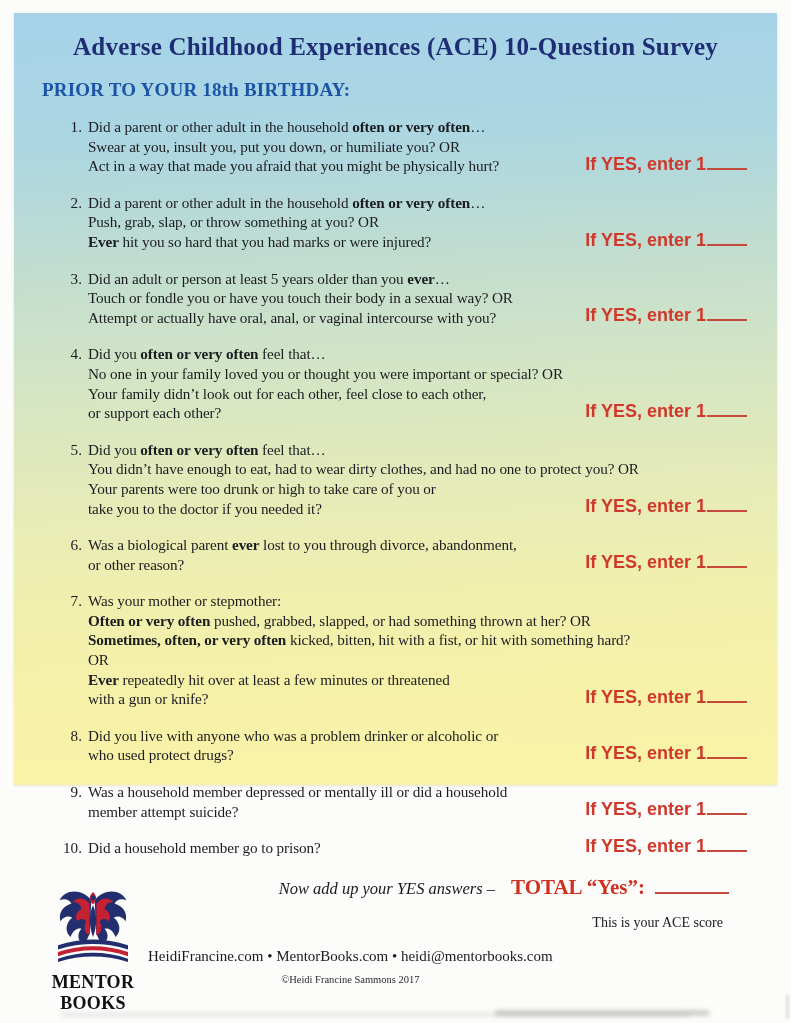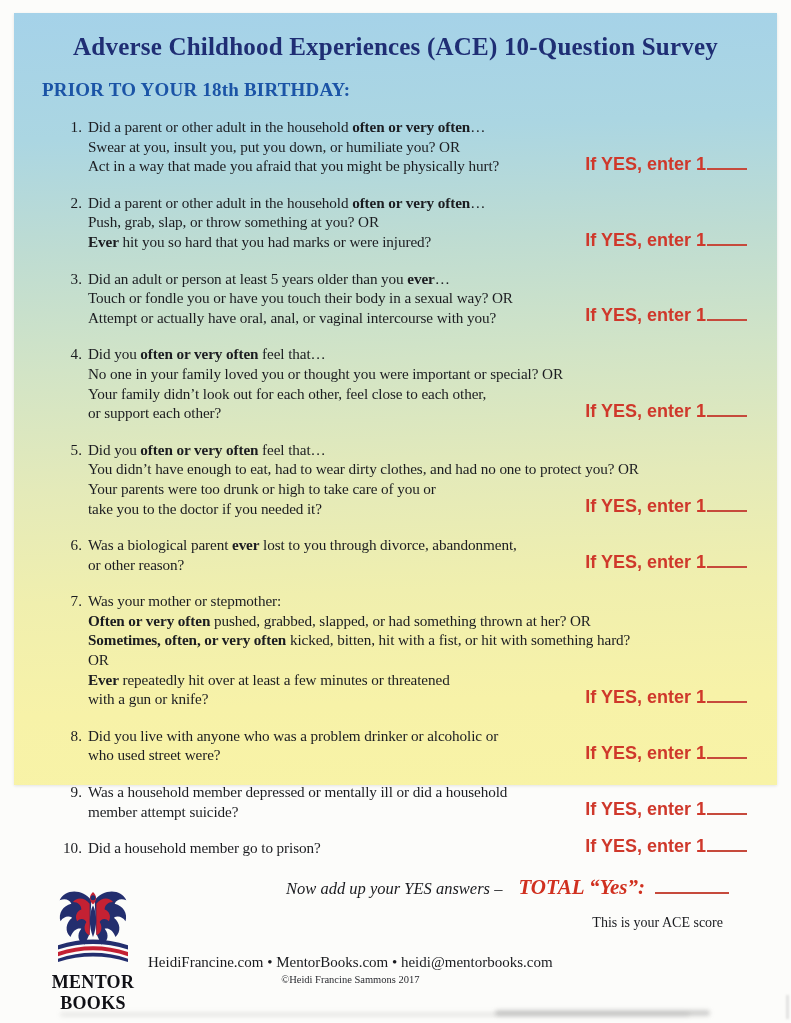--- a/index.html
+++ b/index.html
@@ -44,33 +44,33 @@
     font-weight:bold; font-size:18px;
   }
   .blank {
     display:inline-block; width:40px; height:11px;
     border-bottom:2px solid #c64a3c; margin-left:1px;
   }
   .bottom-block { position:relative; height:124px; margin-top:4px; }
   .total-row { position:absolute; top:0; right:22px; white-space:nowrap; }
   .total-prompt { font-style:italic; font-size:16.5px; color:#191a1e; }
   .total-label {
-    color:#d0301f; font-weight:bold; font-size:21px; margin-left:12px;font-style:italic;
+    color:#d0301f; font-weight:bold; font-size:21px; margin-left:12px;
   }
   .total-blank {
     display:inline-block; width:74px; height:13px;
     border-bottom:2.5px solid #c64a3c; margin-left:6px;
   }
   .score-note { position:absolute; top:40px; right:28px; font-size:14px; color:#191a1e; }
   .logo-block { position:absolute; left:-10px; top:12px; width:126px; text-align:center; }
   .logo-name { font-weight:bold; font-size:18px; letter-spacing:0.3px; color:#101015; margin-top:1px; }
   .logo-site { font-family:"Liberation Sans", sans-serif; font-weight:bold; font-size:15px; color:#15161a;margin-top:12px; }
   .footer-lines { position:absolute; left:108px; bottom:14px; }
   .footer-links { font-size:15px; color:#191a1e; }
-  .footer-copy { font-size:10.5px; color:#2a2b30; text-align:center; margin-top:3px; }
+  .footer-copy { font-size:10.5px; color:#2a2b30; text-align:center; margin-top:9px; }
   .smudge-a {
     position:absolute; left:60px; top:1012px; width:630px; height:5px;
     background:rgba(140,140,140,0.16); filter:blur(2px); border-radius:3px;
   }
   .smudge-b {
     position:absolute; left:495px; top:1010px; width:215px; height:6px;
     background:rgba(110,110,110,0.30); filter:blur(2px); border-radius:3px;
   }
   .smudge-c {
     position:absolute; right:2px; top:995px; width:3px; height:24px;
@@ -136,21 +136,21 @@
 </span><span class="b">Often or very often</span><span> pushed, grabbed, slapped, or had something thrown at her? OR
 </span><span class="b">Sometimes, often, or very often</span><span> kicked, bitten, hit with a fist, or hit with something hard?
 OR
 </span><span class="b">Ever</span><span> repeatedly hit over at least a few minutes or threatened
 with a gun or knife?</span></div>
           <div class="q-yes"><span>If YES, enter 1</span><span class="blank"></span></div>
         </li>
         <li class="q">
           <span class="q-num">8.</span>
           <div class="q-text"><span>Did you live with anyone who was a problem drinker or alcoholic or
-who used street were?</span></div>
+who used protect drugs?</span></div>
           <div class="q-yes"><span>If YES, enter 1</span><span class="blank"></span></div>
         </li>
         <li class="q">
           <span class="q-num">9.</span>
           <div class="q-text"><span>Was a household member depressed or mentally ill or did a household
 member attempt suicide?</span></div>
           <div class="q-yes"><span>If YES, enter 1</span><span class="blank"></span></div>
         </li>
         <li class="q">
           <span class="q-num">10.</span>

